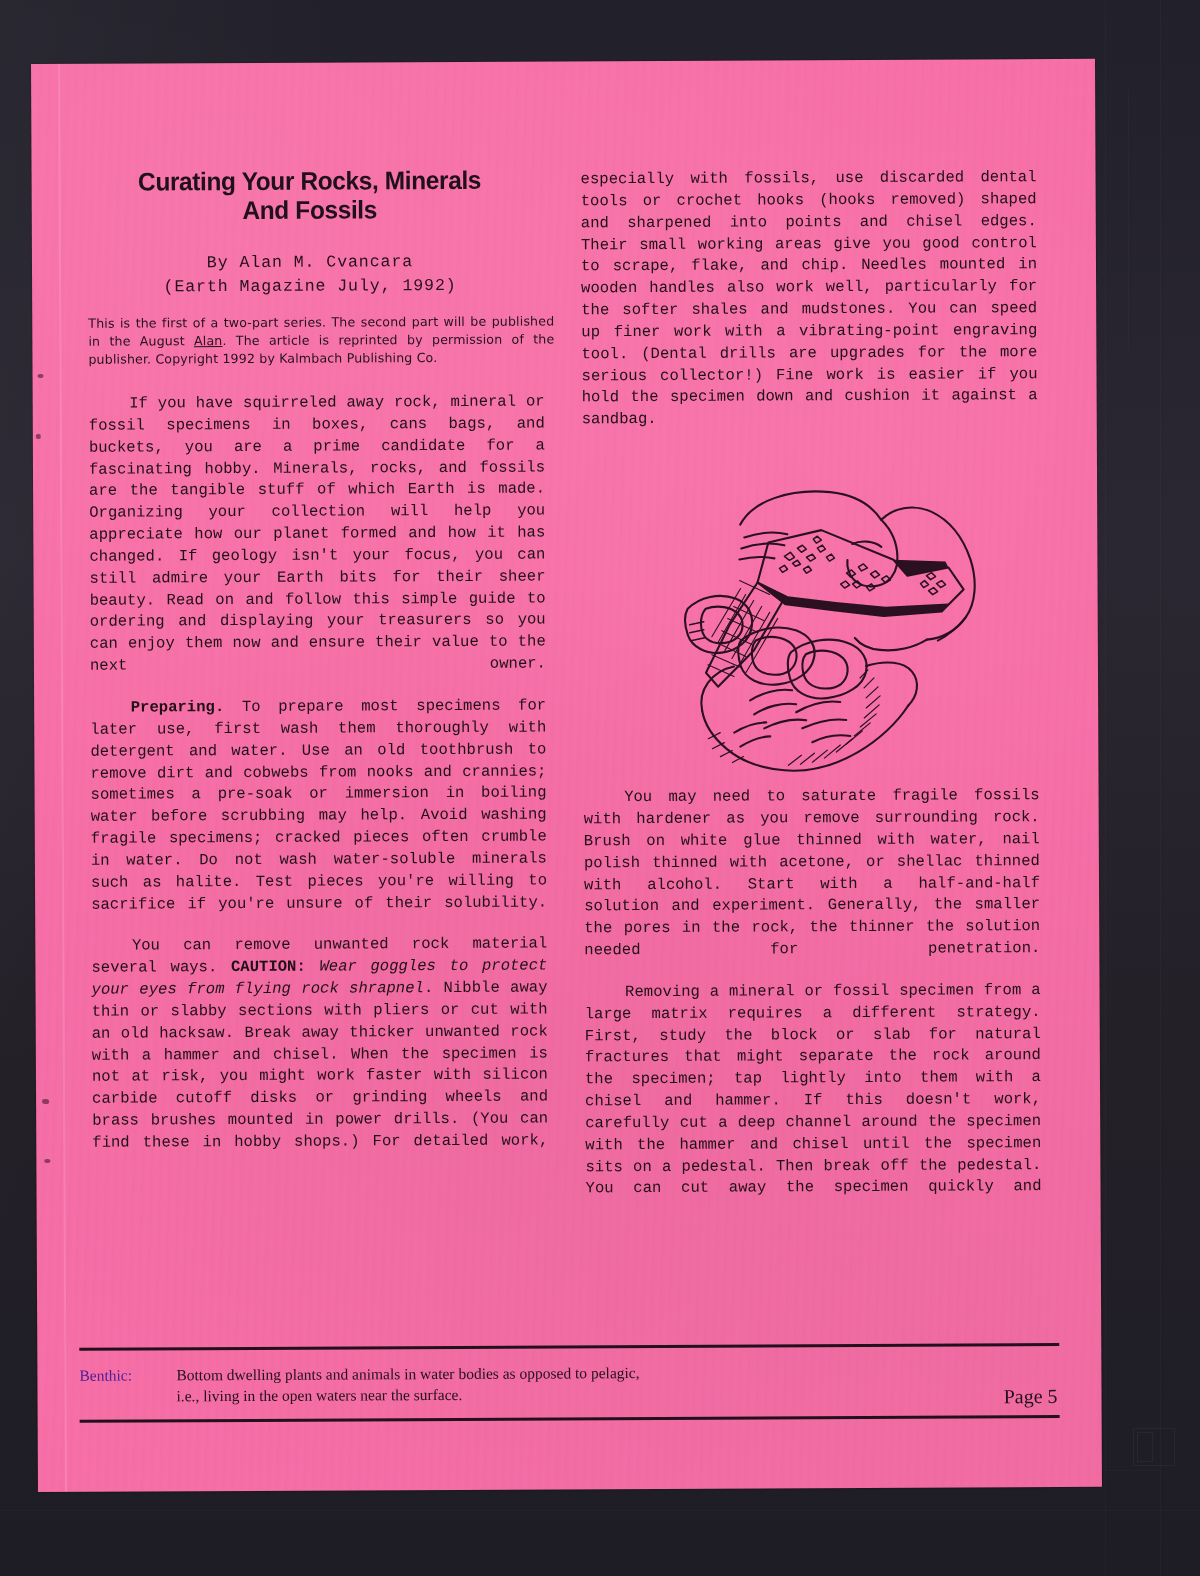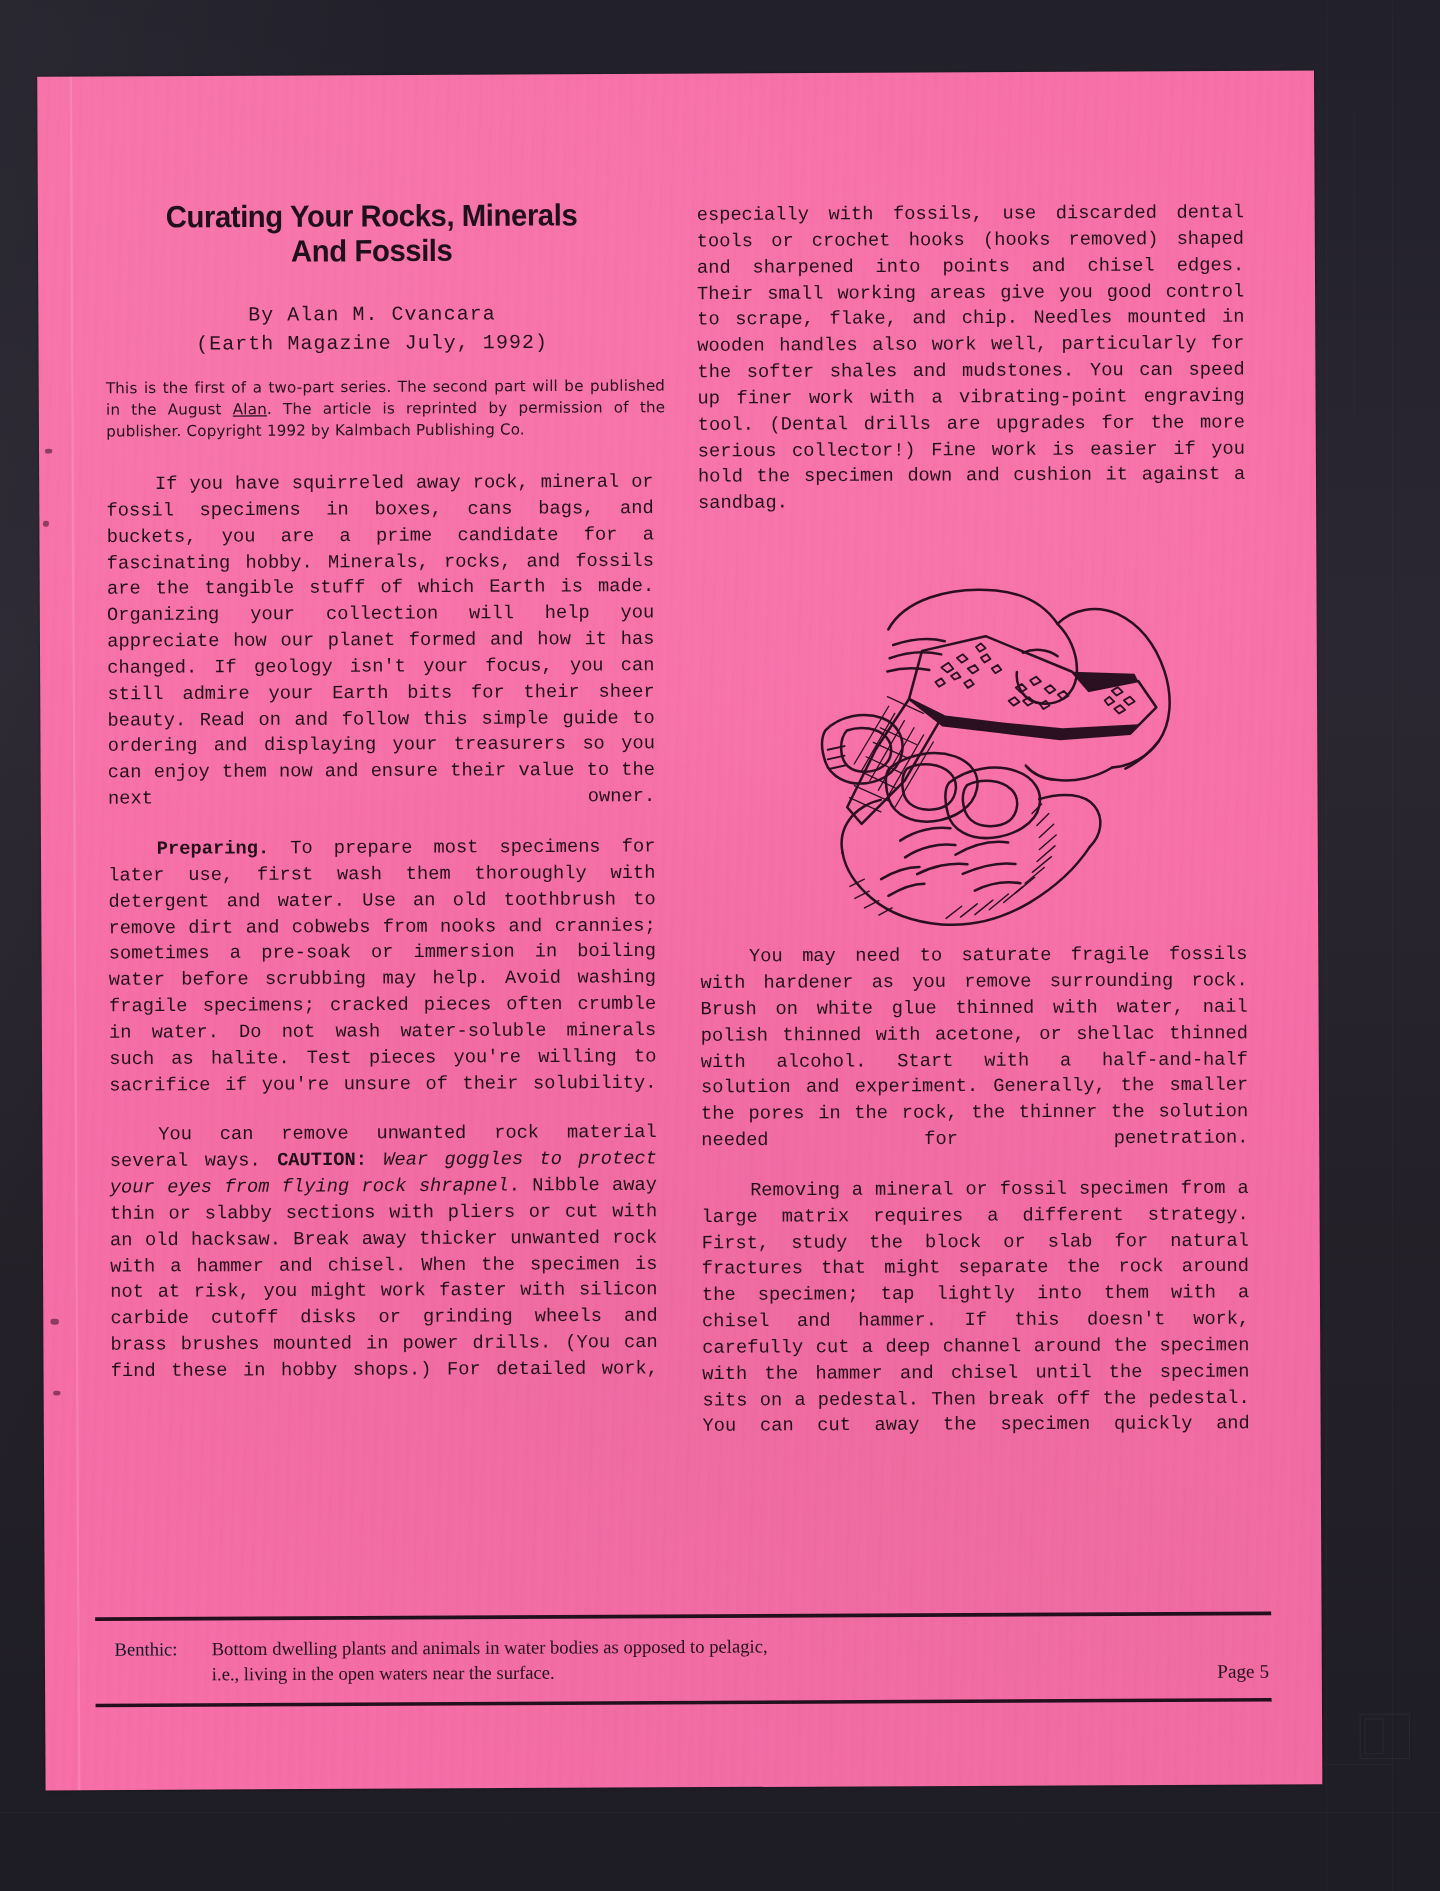--- a/index.html
+++ b/index.html
@@ -172,42 +172,42 @@
     position: absolute;
     left: 0;
     width: 980px;
     height: 3px;
     background: #22101c;
   }
   .rule.top { top: 0; }
   .rule.bottom { top: 72px; }
   .glossary-term {
     position: absolute;
-    left: 16px;
+    left: 0;
     top: 19px;
     font-family: "Liberation Serif", serif;
     font-size: 15.5px;
-    color: #0f172a;
+    color: #4c1d95;
   }
   .glossary-def {
     position: absolute;
     left: 97px;
     top: 17px;
     width: 470px;
     font-family: "Liberation Serif", serif;
     font-size: 15.5px;
     line-height: 21px;
     color: #22101c;
   }
   .page-number {
     position: absolute;
     right: 2px;
     top: 42px;
     font-family: "Liberation Serif", serif;
-    font-size: 16px;
+    font-size: 20px;
     color: #22101c;
   }
 
   
   .ghost {
     position: absolute;
     font-family: "Liberation Mono", monospace;
     font-size: 13px;
     color: rgba(60,20,40,0.10);
     white-space: nowrap;

